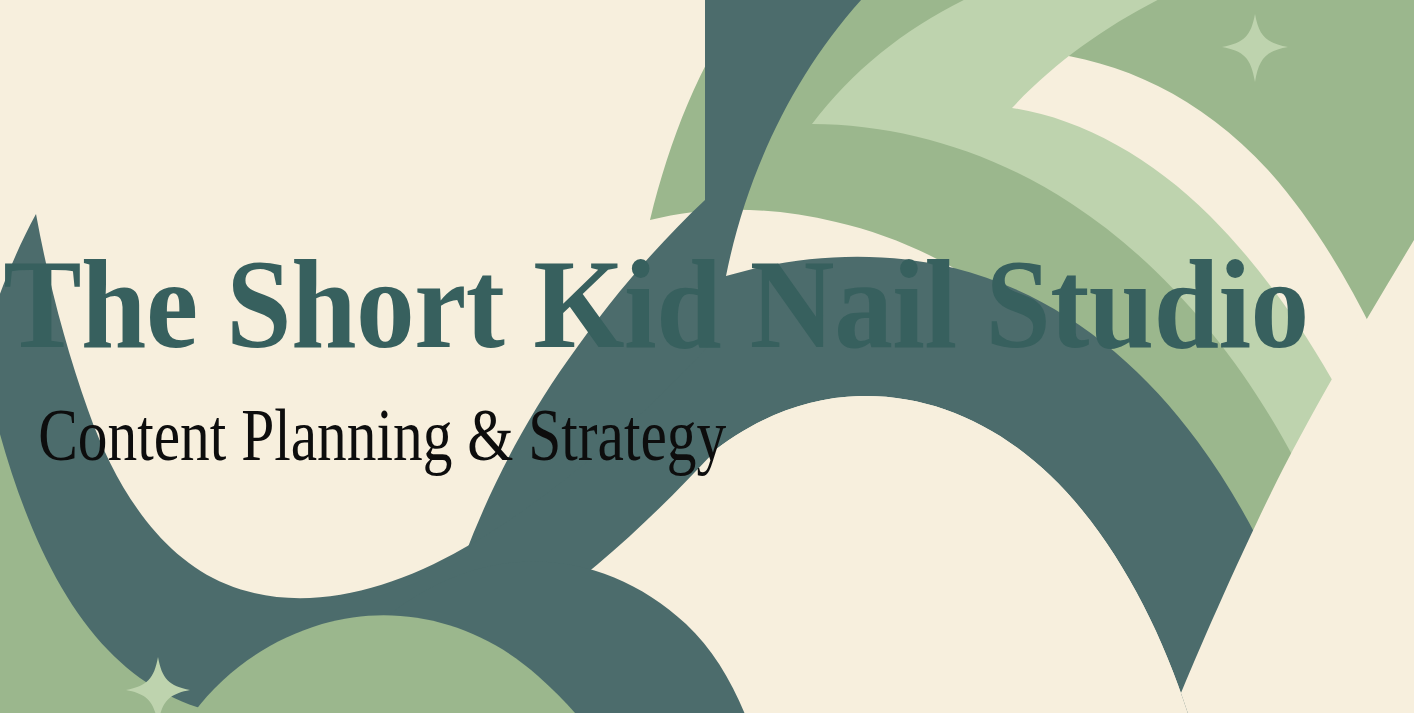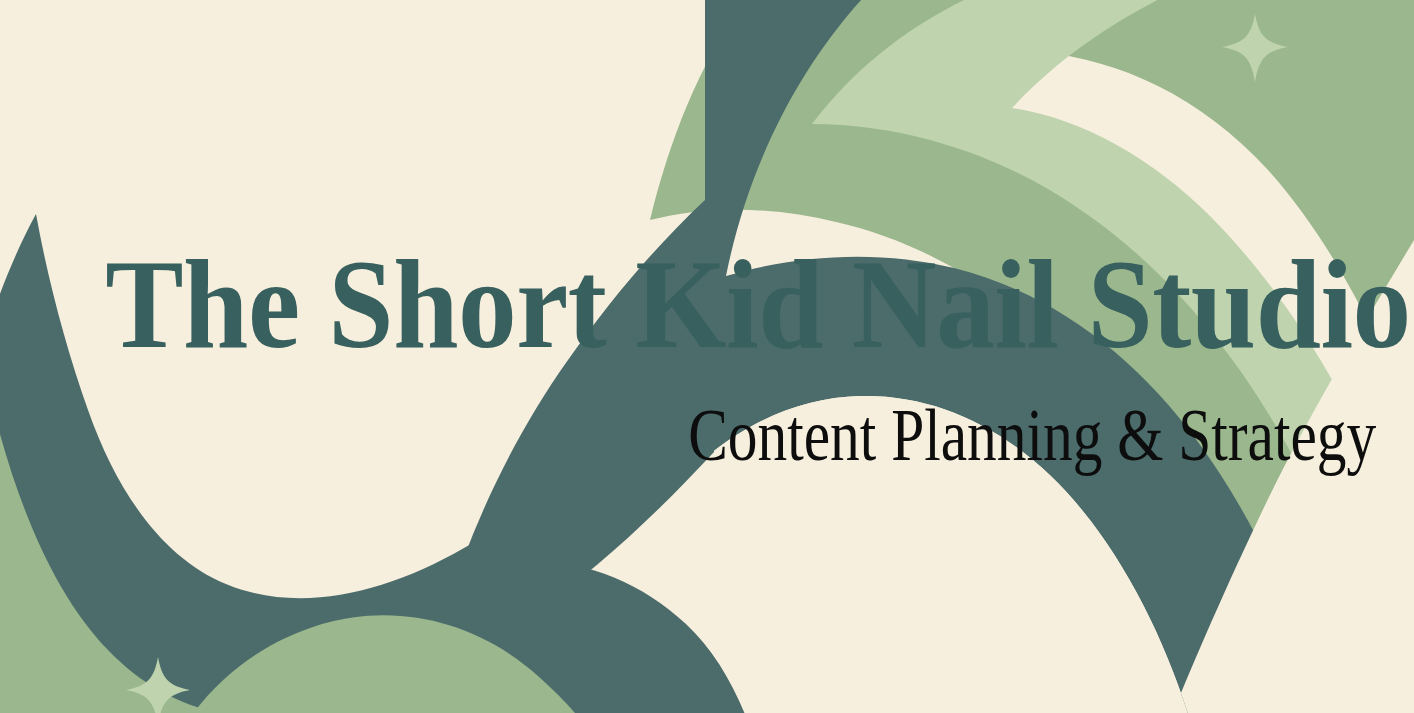--- a/index.html
+++ b/index.html
@@ -20,21 +20,21 @@
     inset: 0;
     width: 1414px;
     height: 713px;
     display: block;
   }
   .text-stack {
     position: absolute;
     inset: 0;
     display: flex;
     flex-direction: column;
-    align-items: flex-end;
+    align-items: flex-start;
     justify-content: center;
     z-index: 5;
     pointer-events: none;
   }
   .title {
     font-family: "Liberation Serif", "DejaVu Serif", serif;
     font-size: 118px;
     line-height: 1.0;
     font-weight: 700;
     color: #37605E;

